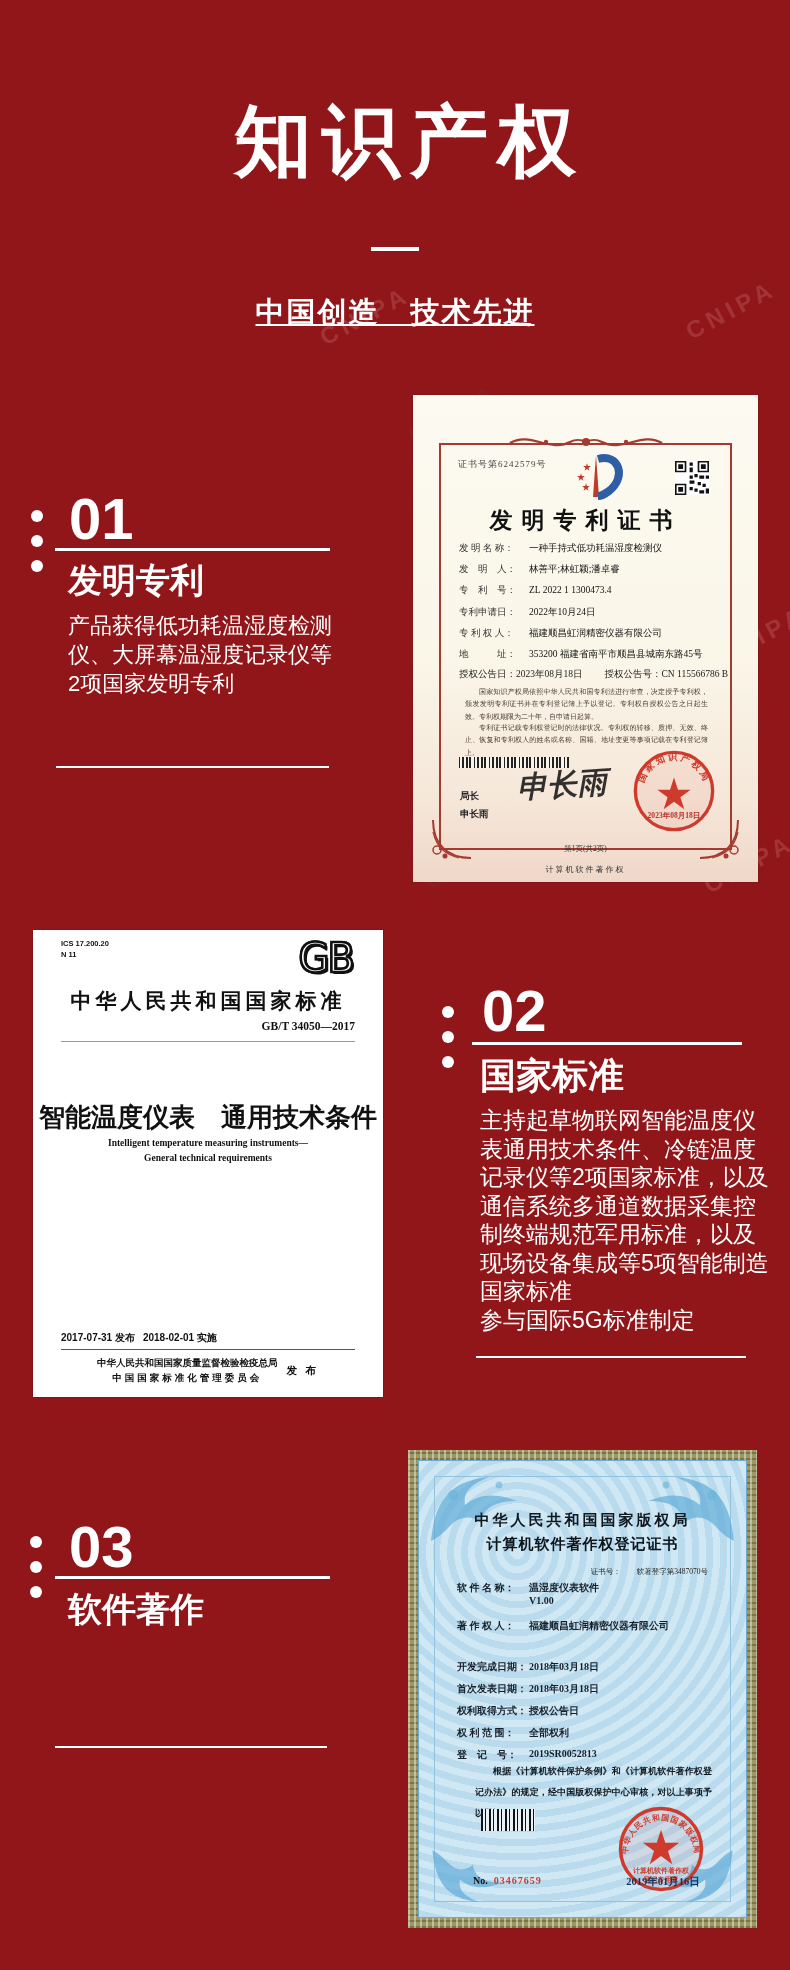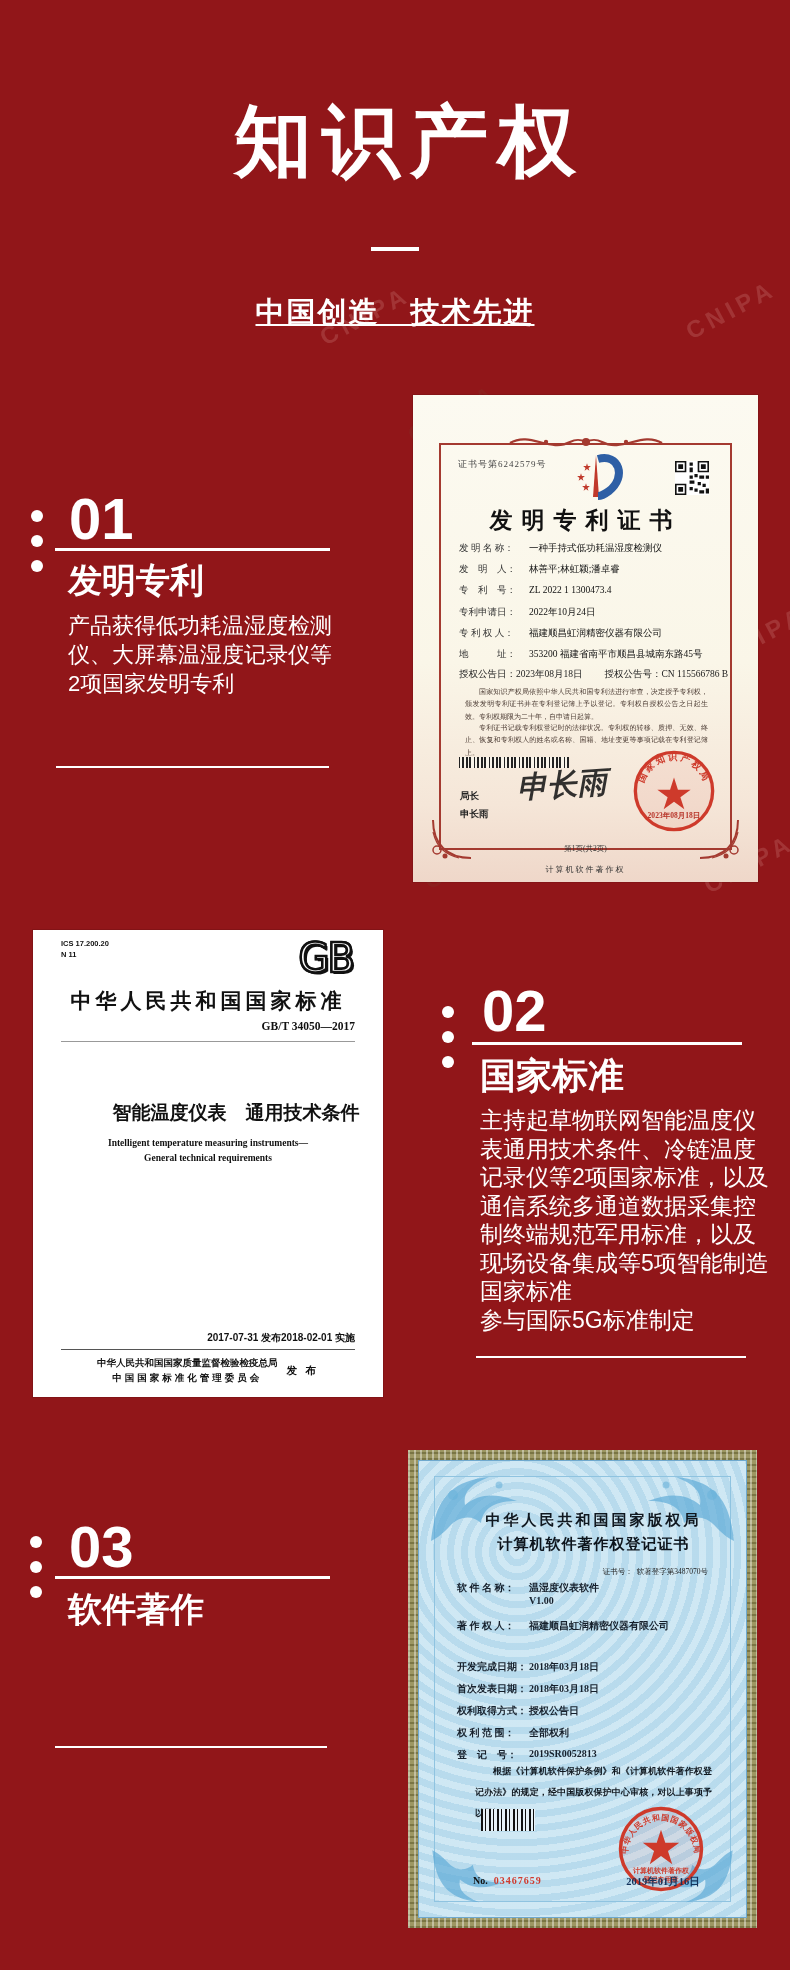--- a/index.html
+++ b/index.html
@@ -64,51 +64,51 @@
   .gb-ics{position:absolute;left:28px;top:8px;font-size:7.5px;font-weight:700;line-height:1.5;
           white-space:pre-line;font-family:"Liberation Sans",sans-serif;}
   .gb-logo{position:absolute;right:30px;top:8px;font-size:40px;font-weight:400;letter-spacing:-2px;
            line-height:1;color:#fff;-webkit-text-stroke:2.5px #111;
            text-shadow:2px 2px 0 #111,-1px -1px 0 #111,1px -1px 0 #111,-1px 1px 0 #111;
            font-family:"DejaVu Sans",sans-serif;}
   .gb-title{position:absolute;left:16px;right:16px;top:57px;text-align:center;font-size:21px;
             font-weight:700;letter-spacing:4px;}
   .gb-no{position:absolute;right:28px;top:90px;font-size:11.5px;font-weight:700;}
   .gb-hr{position:absolute;left:28px;right:28px;top:111px;height:1px;background:#999;}
-  .gb-subject{position:absolute;left:0;width:100%;top:170px;text-align:center;font-size:19px;
-              font-weight:700;font-family:"Liberation Sans",sans-serif;margin-left:28px;}
+  .gb-subject{position:absolute;left:0;width:100%;top:170px;text-align:center;font-size:26px;
+              font-weight:700;font-family:"Liberation Sans",sans-serif;}
   .gb-en{position:absolute;left:0;width:100%;top:206px;text-align:center;font-size:9.5px;
          font-weight:700;line-height:1.6;white-space:pre-line;}
-  .gb-dates{position:absolute;left:28px;right:28px;top:401px;display:flex;justify-content:flex-end;
-            font-size:10px;font-weight:700;font-family:"Liberation Sans",sans-serif;}
+  .gb-dates{position:absolute;left:28px;right:28px;top:401px;display:flex;justify-content:flex-start;
+            font-size:10px;font-weight:700;font-family:"Liberation Sans",sans-serif;gap:8px;}
   .gb-hr2{position:absolute;left:28px;right:28px;top:419px;height:1px;background:#555;}
   .gb-issuer{position:absolute;left:0;width:100%;top:426px;display:flex;justify-content:center;
              align-items:center;gap:9px;}
   .gb-iss{font-size:9.5px;font-weight:700;text-align:center;line-height:1.55;}
   .gb-iss2{letter-spacing:3px;}
   .gb-fabu{font-size:10.5px;font-weight:700;letter-spacing:3px;}
 
   
   .scert{position:absolute;left:408px;top:1450px;width:349px;height:478px;
          font-family:"Liberation Serif","DejaVu Serif",serif;
          background:repeating-linear-gradient(90deg,rgba(255,255,255,.4) 0 2px,transparent 2px 6px),
                     repeating-linear-gradient(0deg,rgba(80,76,30,.45) 0 2px,transparent 2px 6px),#9D9763;}
   .scert-inner{position:absolute;inset:10px;border:1px solid #6FA9CE;
-         background:repeating-radial-gradient(circle at 30% 20%,rgba(255,255,255,.20) 0 7px,rgba(140,190,220,.20) 7px 14px),#C3E2F1;padding-left:11px;}
+         background:repeating-radial-gradient(circle at 30% 20%,rgba(255,255,255,.20) 0 7px,rgba(140,190,220,.20) 7px 14px),#C3E2F1;}
   .scert-inner2{position:absolute;inset:15px;border:1px solid #8FC3E0;pointer-events:none;}
   .sc-corner{position:absolute;opacity:.8;}
   .sc-corner.tl{left:10px;top:10px;}
   .sc-corner.tr{right:10px;top:10px;transform:scaleX(-1);}
   .sc-corner.bl{left:10px;bottom:10px;transform:scaleY(-1);}
   .sc-corner.br{right:10px;bottom:10px;transform:scale(-1,-1);}
   .sc-auth{position:absolute;top:50px;width:100%;text-align:center;font-size:15px;font-weight:700;
            letter-spacing:3px;color:#101820;}
   .sc-title{position:absolute;top:74px;width:100%;text-align:center;font-size:15px;font-weight:700;
             letter-spacing:1px;color:#0d141c;}
-  .sc-no{position:absolute;right:38px;top:106px;font-size:7.5px;color:#222;display:flex;gap:4px;}
+  .sc-no{position:absolute;right:38px;top:106px;font-size:7.5px;color:#222;display:flex;gap:16px;}
   .srow{position:absolute;left:38px;right:30px;font-size:10px;font-weight:700;color:#16202c;display:flex;}
   .slabel{width:72px;flex:none;}
   .sver{position:absolute;left:110px;font-size:10px;font-weight:700;color:#16202c;}
   .sc-statement{position:absolute;left:56px;right:34px;margin:0;font-size:9px;line-height:21px;
                 color:#101820;text-align:justify;text-indent:2em;font-weight:700;}
   .sbarcode{position:absolute;left:62px;top:348px;width:54px;height:22px;
             background:repeating-linear-gradient(90deg,#111 0 2px,#e8f2f8 2px 4px,#111 4px 5px,#e8f2f8 5px 8px);}
   .sseal{position:absolute;left:198px;top:344px;}
   .sc-sealdate{position:absolute;left:200px;width:88px;top:414px;text-align:center;font-size:10.5px;
                font-weight:700;color:#13335c;}

